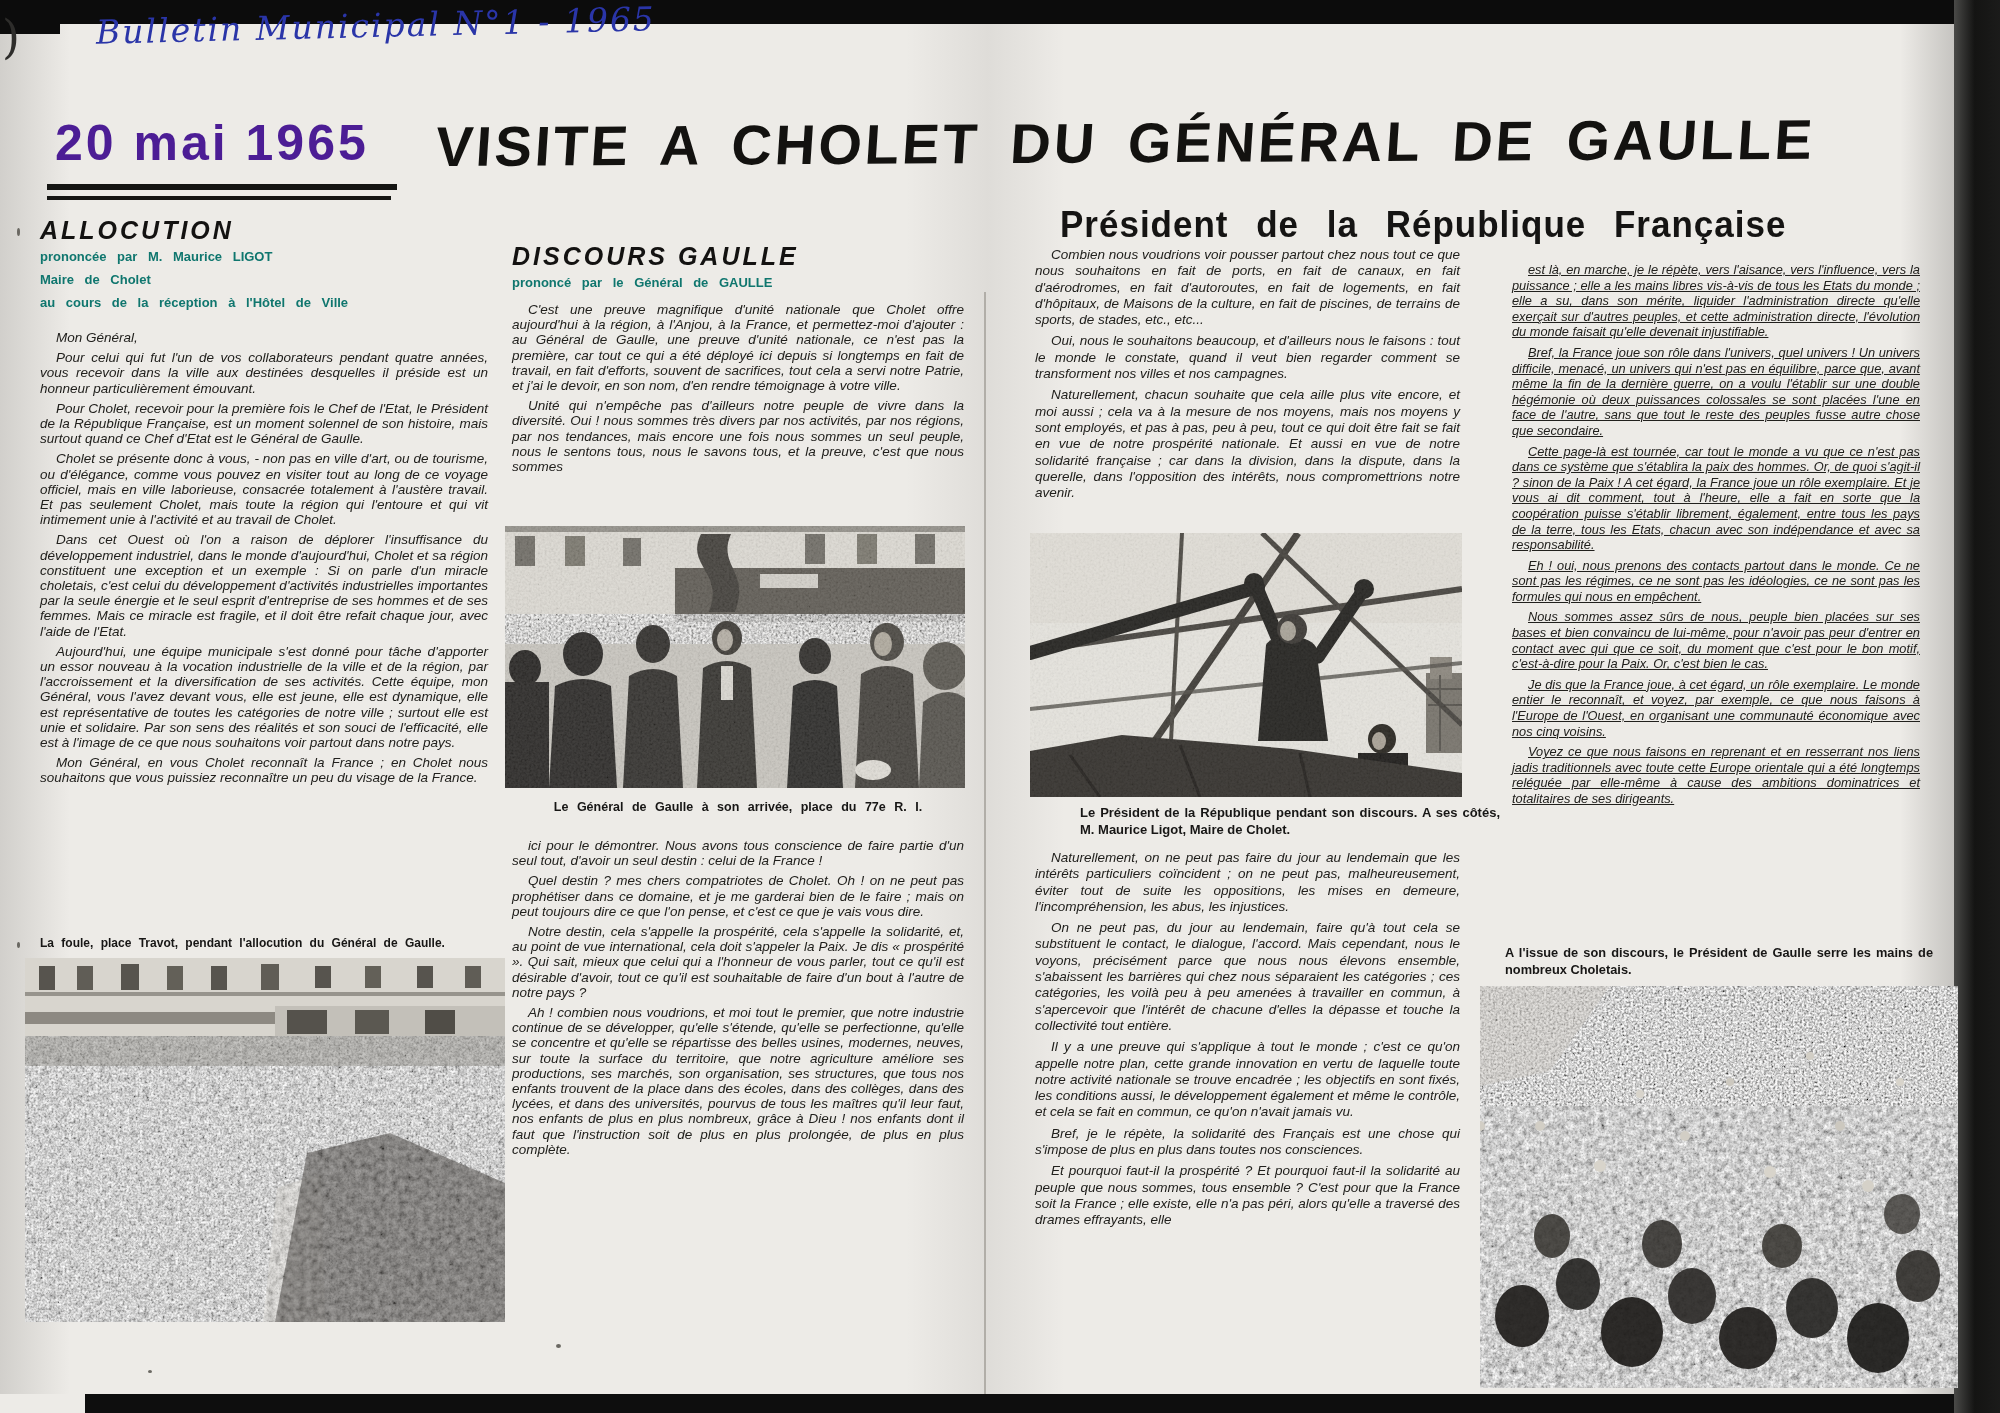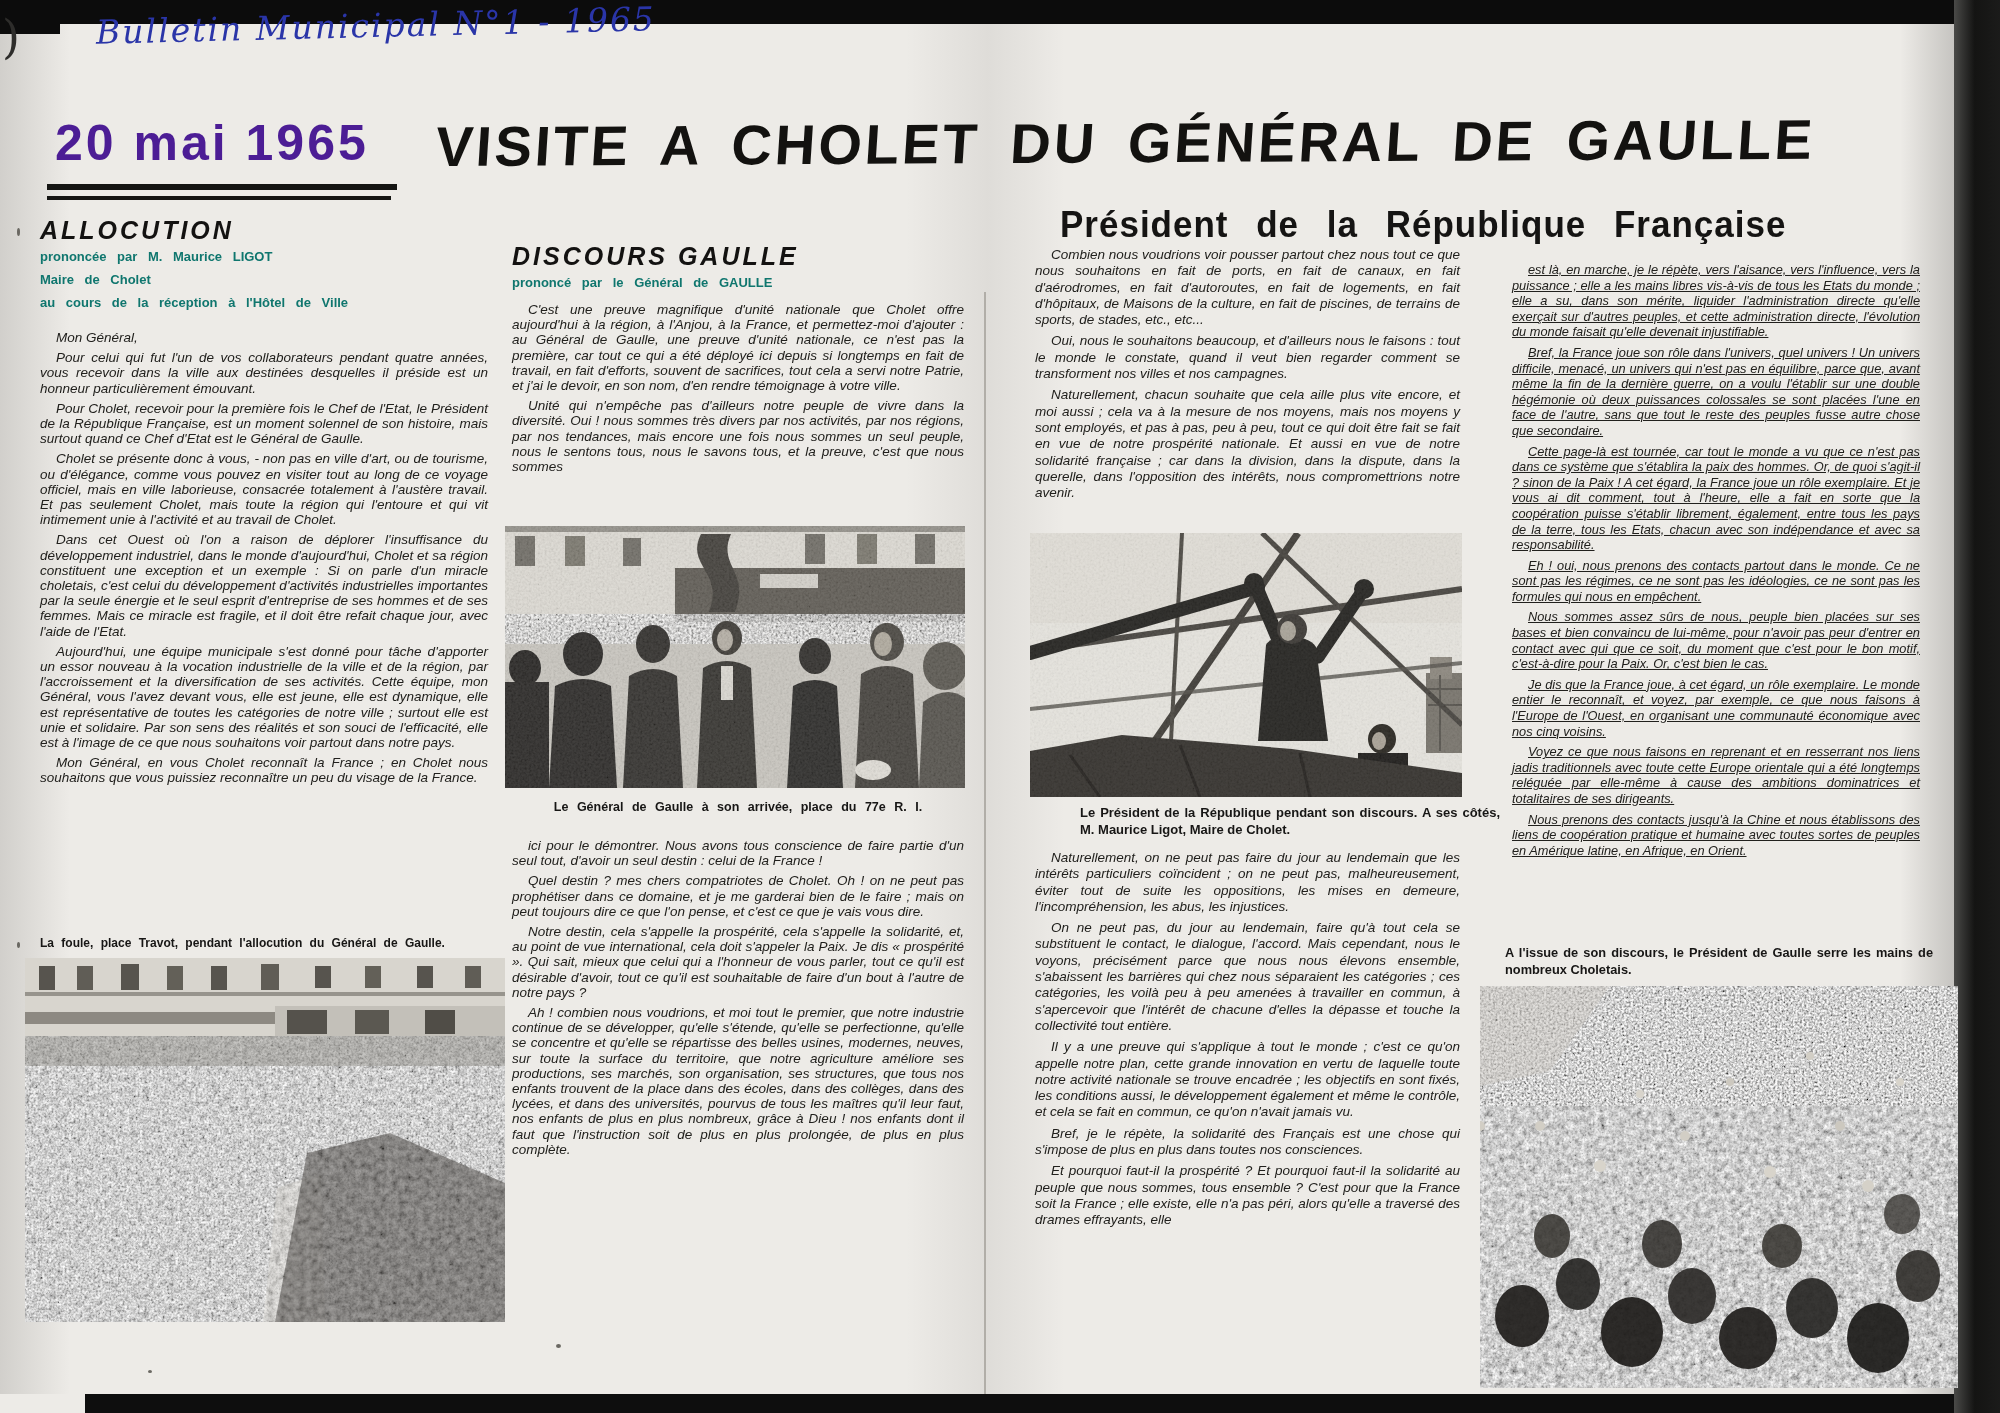--- a/index.html
+++ b/index.html
@@ -277,21 +277,20 @@
 
   <div class="col col4">
     <div class="body b-col4">
         <p>est là, en marche, je le répète, vers l'aisance, vers l'influence, vers la puissance ; elle a les mains libres vis-à-vis de tous les Etats du monde ; elle a su, dans son mérite, liquider l'administration directe qu'elle exerçait sur d'autres peuples, et cette administration directe, l'évolution du monde faisait qu'elle devenait injustifiable.</p>
         <p>Bref, la France joue son rôle dans l'univers, quel univers ! Un univers difficile, menacé, un univers qui n'est pas en équilibre, parce que, avant même la fin de la dernière guerre, on a voulu l'établir sur une double hégémonie où deux puissances colossales se sont placées l'une en face de l'autre, sans que tout le reste des peuples fusse autre chose que secondaire.</p>
         <p>Cette page-là est tournée, car tout le monde a vu que ce n'est pas dans ce système que s'établira la paix des hommes. Or, de quoi s'agit-il ? sinon de la Paix ! A cet égard, la France joue un rôle exemplaire. Et je vous ai dit comment, tout à l'heure, elle a fait en sorte que la coopération puisse s'établir librement, également, entre tous les pays de la terre, tous les Etats, chacun avec son indépendance et avec sa responsabilité.</p>
         <p>Eh ! oui, nous prenons des contacts partout dans le monde. Ce ne sont pas les régimes, ce ne sont pas les idéologies, ce ne sont pas les formules qui nous en empêchent.</p>
         <p>Nous sommes assez sûrs de nous, peuple bien placées sur ses bases et bien convaincu de lui-même, pour n'avoir pas peur d'entrer en contact avec qui que ce soit, du moment que c'est pour le bon motif, c'est-à-dire pour la Paix. Or, c'est bien le cas.</p>
         <p>Je dis que la France joue, à cet égard, un rôle exemplaire. Le monde entier le reconnaît, et voyez, par exemple, ce que nous faisons à l'Europe de l'Ouest, en organisant une communauté économique avec nos cinq voisins.</p>
         <p>Voyez ce que nous faisons en reprenant et en resserrant nos liens jadis traditionnels avec toute cette Europe orientale qui a été longtemps reléguée par elle-même à cause des ambitions dominatrices et totalitaires de ses dirigeants.</p>
-        <p>Nous prenons des contacts jusqu'à la Chine et nous établissons des liens de coopération pratique et humaine avec toutes sortes de peuples en Amérique latine, en Afrique, en Orient.</p>
       </div>
   </div>
 
   <div class="caption caption4">A l'issue de son discours, le Président de Gaulle serre les mains de nombreux Choletais.</div>
 
   <div class="photo" style="left:1480px;top:986px">
     <svg width="478" height="402" viewBox="0 0 478 402">
       <rect width="478" height="402" fill="#b2afa9"></rect>
       <rect x="0" y="0" width="478" height="402" filter="url(#noiseFine)" opacity="0.95"></rect>
       <polygon points="0,0 130,0 70,85 0,100" fill="#c9c6bf" opacity="0.5"></polygon>

